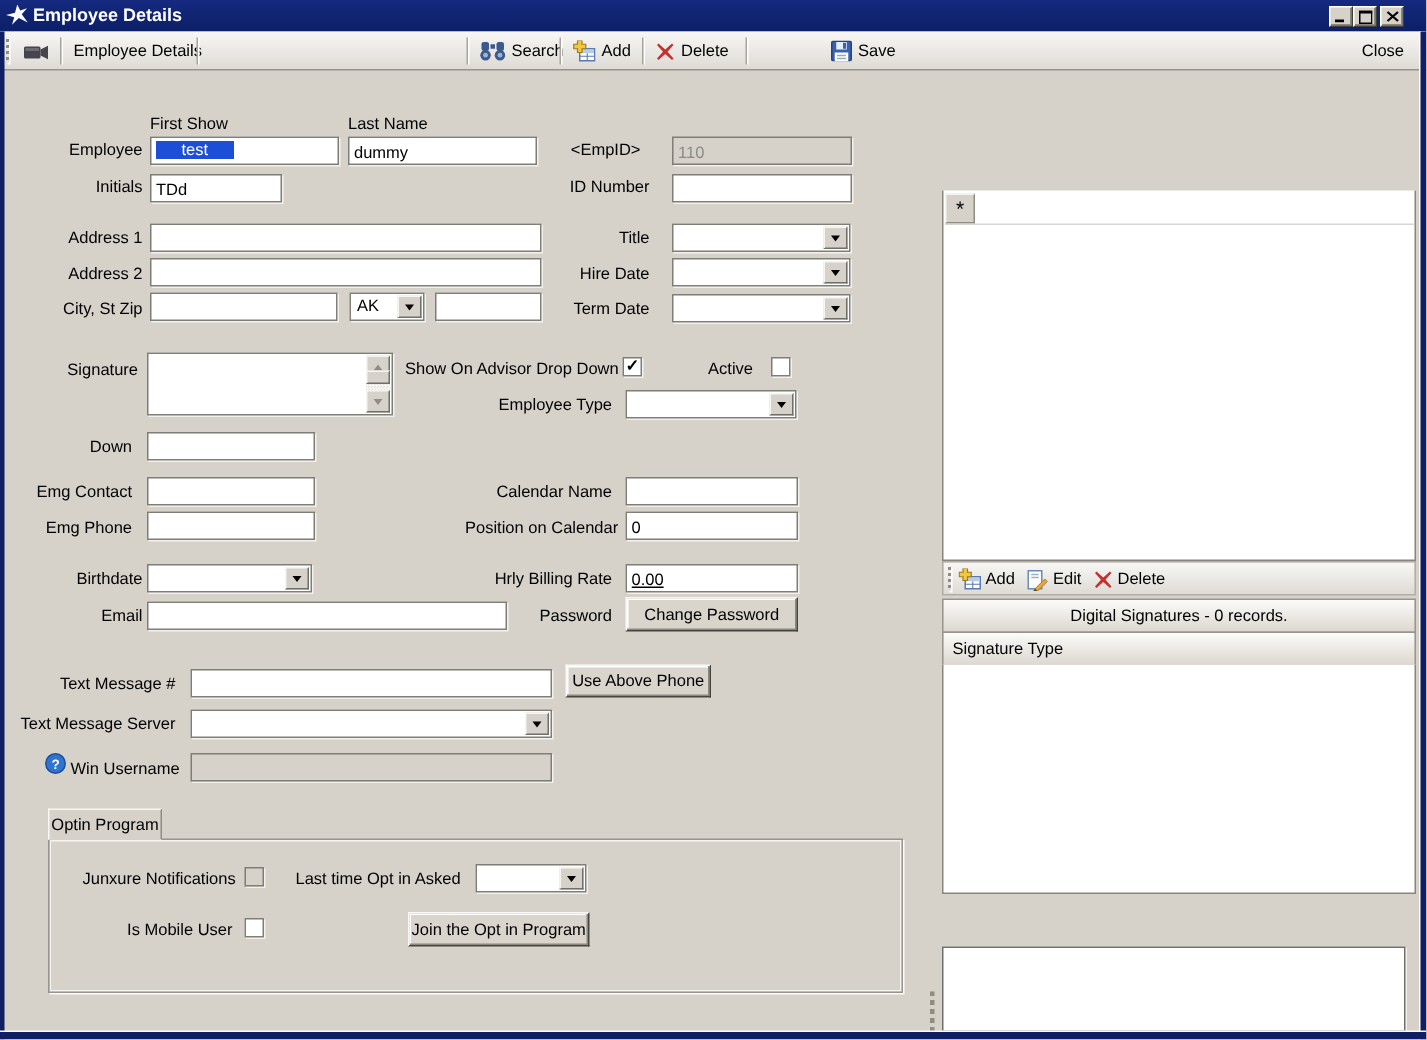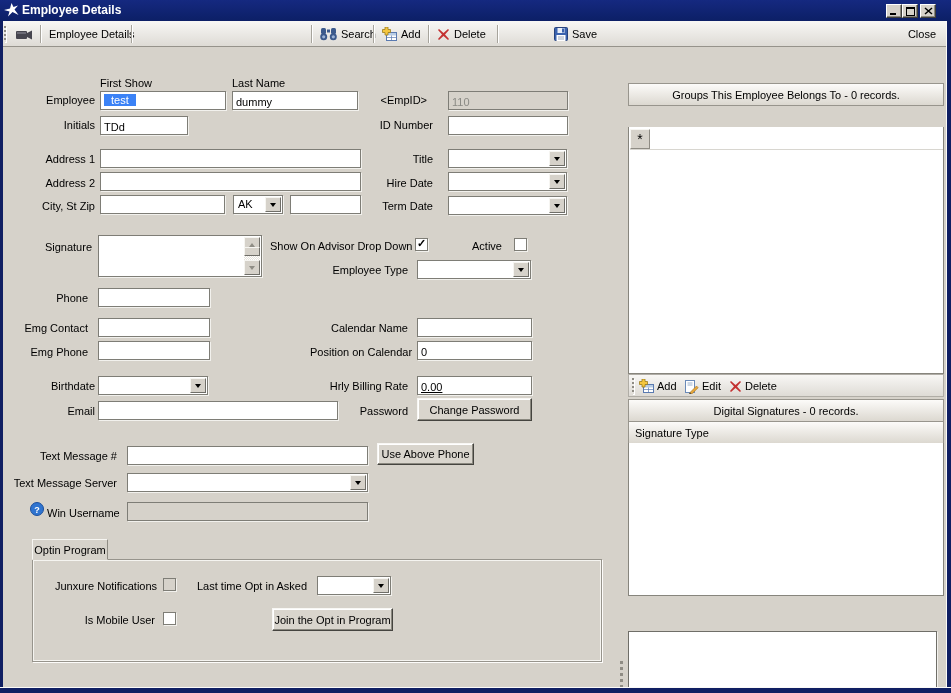--- a/index.html
+++ b/index.html
@@ -22,21 +22,21 @@
 .combo{position:absolute;background:#fff;border:1px solid #7e7d76;box-shadow:1px 1px 0 #f2f1ed;height:19px}
 .combo .val{position:absolute;left:4px;top:2px}
 .dd{position:absolute;right:1px;top:1px;bottom:1px;width:16px;background:#d6d2ca;border:1px solid;border-color:#f6f5f1 #6f6e68 #6f6e68 #f6f5f1;display:flex;align-items:center;justify-content:center}
 .tri{width:0;height:0;border-left:3px solid transparent;border-right:3px solid transparent;border-top:4px solid #000}
 .tri-up{width:0;height:0;border-left:3px solid transparent;border-right:3px solid transparent;border-bottom:4px solid #8f8d85}
 .tri-dn{width:0;height:0;border-left:3px solid transparent;border-right:3px solid transparent;border-top:4px solid #8f8d85}
 .btn{position:absolute;background:#d9d5cd;border:1px solid;border-color:#f8f7f4 #45443f #45443f #f8f7f4;box-shadow:inset -1px -1px 0 #8a887f,inset 1px 1px 0 #fff;display:flex;align-items:center;justify-content:center;font-size:11px;white-space:nowrap}
 .cb{position:absolute;width:13px;height:13px;background:#fff;border:1px solid #7e7d76;box-shadow:1px 1px 0 #f2f1ed}
 .cb.gray{background:#d6d2ca}
 .cb.checked::after{content:"\2713";position:absolute;left:1px;top:-2px;font-size:11px;font-weight:bold;color:#000}
-.sel{background:#3b82f6;color:#fff;padding:0 7px}
+.sel{background:#1d4ed8;color:#fff;padding:0 17px}
 .sigbox{position:absolute;background:#fff;border:1px solid #7e7d76;box-shadow:1px 1px 0 #f2f1ed}
 .sb{position:absolute;right:1px;top:1px;bottom:1px;width:16px;background:repeating-conic-gradient(#fff 0 25%,#e6e3dc 0 50%) 0 0/2px 2px;display:flex;flex-direction:column;justify-content:space-between}
 .sbtn{height:15px;background:#d6d2ca;border:1px solid;border-color:#f6f5f1 #6f6e68 #6f6e68 #f6f5f1;display:flex;align-items:center;justify-content:center}
 .sthumb{height:9px;background:#d6d2ca;border:1px solid;border-color:#f6f5f1 #6f6e68 #6f6e68 #f6f5f1}
 .hdr{position:absolute;background:linear-gradient(#fcfbf9,#dcd8d0);border:1px solid #98958d;display:flex;align-items:center;justify-content:center;white-space:nowrap}
 .colhdr{justify-content:flex-start;padding-left:6px}
 .gridlist{position:absolute;background:#fff;border:1px solid #87857d;border-top:none}
 .tab{position:absolute;background:#d6d2ca;border:1px solid;border-color:#f7f6f2 #8f8c84 transparent #f7f6f2;z-index:2;display:flex;align-items:center;justify-content:center}
 .groupbox{position:absolute;border:1px solid #97948c;box-shadow:inset 1px 1px 0 #f5f4f0,inset -1px -1px 0 #f5f4f0,1px 1px 0 #fdfcfa}
 .toolbar2{position:absolute;background:linear-gradient(#f8f7f5,#dedbd5);border:1px solid #b0ada6}
@@ -200,21 +200,21 @@
   <span class="cb checked" style="left:415px;top:238px"></span>
   <span class="lbl r" style="left:452px;top:240px;width:50px">Active</span>
   <span class="cb" style="left:514px;top:238px"></span>
   <span class="lbl r" style="left:318px;top:264px;width:90px">Employee Type</span>
   <div class="combo" style="left:417px;top:260px;width:114px">
       <span class="dd">
         <span class="tri"></span>
       </span>
     </div>
 
-  <span class="lbl r" style="left:8px;top:292px;width:80px">Phone</span>
+  <span class="lbl r" style="left:8px;top:292px;width:80px">Down</span>
   <input class="txt" style="left: 98px; top: 288px; width: 112px;" value="">
   <span class="lbl r" style="left:8px;top:322px;width:80px">Emg Contact</span>
   <input class="txt" style="left: 98px; top: 318px; width: 112px;" value="">
   <span class="lbl r" style="left:8px;top:346px;width:80px">Emg Phone</span>
   <input class="txt" style="left: 98px; top: 341px; width: 112px;" value="">
 
   <span class="lbl r" style="left:328px;top:322px;width:80px">Calendar Name</span>
   <input class="txt" style="left: 417px; top: 318px; width: 115px;" value="">
   <span class="lbl r" style="left:310px;top:346px;width:100px">Position on Calendar</span>
   <input class="txt" style="left: 417px; top: 341px; width: 115px;" value="0">
@@ -265,23 +265,20 @@
       <span class="dd">
         <span class="tri"></span>
       </span>
     </div>
   <span class="lbl r" style="left:55px;top:614px;width:100px">Is Mobile User</span>
   <span class="cb" style="left:163px;top:612px"></span>
   <div class="btn" style="left:272px;top:608px;width:121px;height:23px">
       <span>Join the Opt in Program</span>
     </div>
 
-  <div class="hdr" style="left:628px;top:83px;width:316px;height:23px">
-      <span>Groups This Employee Belongs To - 0 records.</span>
-    </div>
   <div class="gridlist" style="left:628px;top:127px;width:316px;height:247px">
     <span class="marker" style="left:1px;top:2px;width:20px;height:20px">*</span>
     <span class="rowline" style="left:1px;top:22px;width:313px"></span>
   </div>
 
   <div class="toolbar2" style="left:628px;top:374px;width:316px;height:23px">
     <span class="grip" style="left:3px;top:3px;height:16px"></span>
     <span class="t2btn" style="left:10px">
       <svg width="15" height="15">
           <rect x="4.5" y="5.5" width="10" height="8" fill="#fff" stroke="#5a7ab0"></rect>

